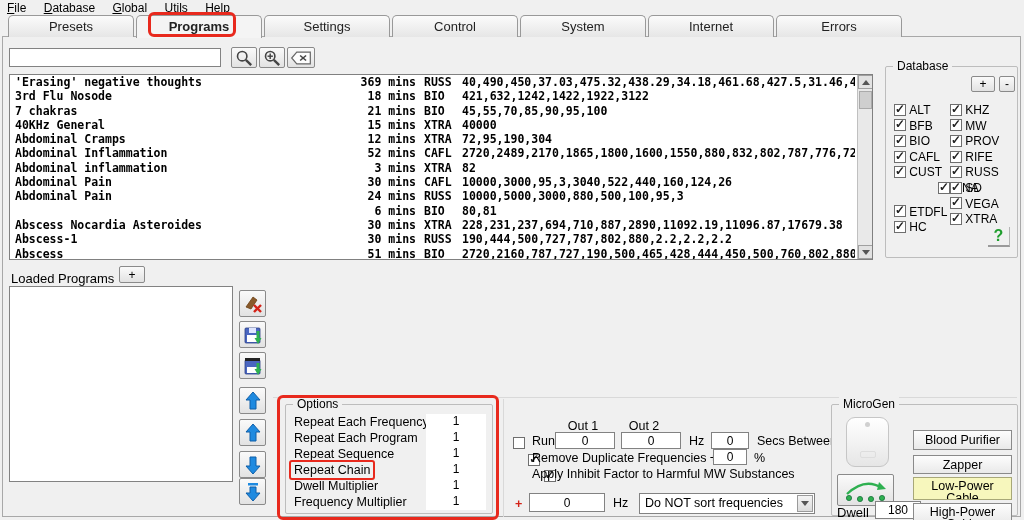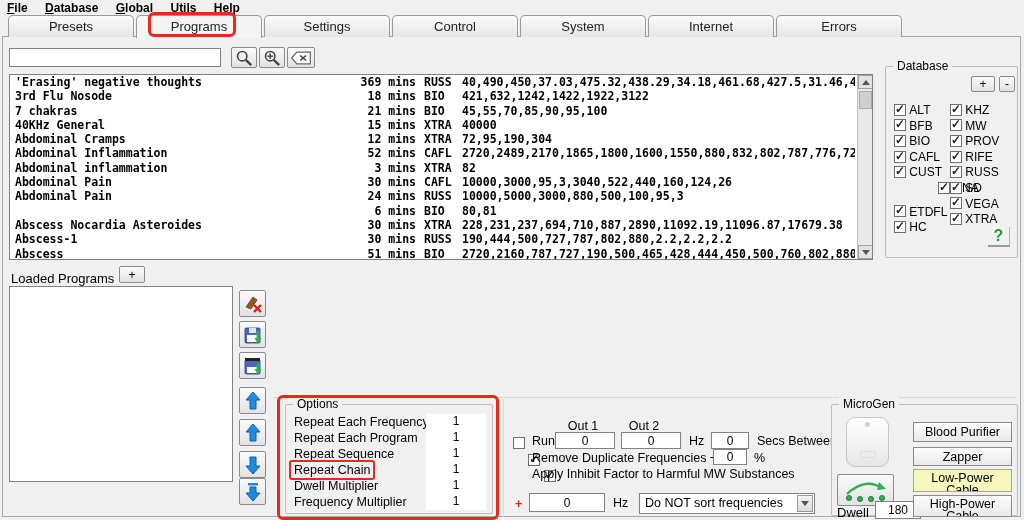--- a/index.html
+++ b/index.html
@@ -1,27 +1,27 @@
 <!DOCTYPE html>
 <html><head>
 <meta charset="utf-8">
 <style>
   * { margin:0; padding:0; box-sizing:border-box; }
   html,body { width:1024px; height:520px; overflow:hidden; background:#f0f0f0;
     font-family:"Liberation Sans", sans-serif; font-size:12px; color:#000; }
   .abs { position:absolute; }
   
   #menubar { position:absolute; left:0; top:0; width:1024px; height:17px; background:#f0f0f0; }
-  .menu-item { display:inline-block; padding:1px 7px 2px 7px; font-weight:bold; font-size:12px; cursor:default; }
+  .menu-item { display:inline-block; padding:1px 7px 2px 7px; font-weight:normal; font-size:12px; cursor:default; }
   .menu-item::first-letter { text-decoration:underline; }
   
   .tab { position:absolute; top:15px; height:22px; width:126px; text-align:center;
     line-height:21px; font-size:13px; color:#222; background:linear-gradient(#fbfbfb,#e6e6e6);
     border:1px solid #999; border-bottom:none; border-radius:5px 5px 0 0; z-index:1; }
-  .tab.active { background:#f4f4f4; font-weight:normal; height:23px; z-index:3; }
+  .tab.active { background:#f4f4f4; font-weight:bold; height:23px; z-index:3; }
   .annot { position:absolute; border:3px solid #e8291d; border-radius:6px; z-index:9; pointer-events:none; }
   
   #content { position:absolute; left:2px; top:36px; width:1019px; height:481px;
     background:#f0f0f0; border:1px solid #a8a8a8; }
   .input { background:#fff; border:1px solid #828282; font-size:12px; font-family:"Liberation Sans",sans-serif; }
   .btn { background:linear-gradient(#fafafa,#e2e2e2); border:1px solid #8a8a8a; border-radius:2px;
     display:flex; align-items:center; justify-content:center; cursor:default; }
   .groupbox { position:absolute; border:1px solid #bdbdbd; border-radius:2px; }
   .legend { position:absolute; top:-8px; left:7px; background:#f0f0f0; padding:0 4px; font-size:12px; }
   
@@ -50,21 +50,21 @@
   
   .opt-row { position:absolute; left:8px; height:16px; font-size:12.5px; }
   .opt-val { position:absolute; left:140px; width:60px; height:16.3px; background:#fff; text-align:center; font-size:12px; }
   .ctl-label { position:absolute; font-size:12.5px; white-space:nowrap; }
   .combo { position:absolute; background:#fff; border:1px solid #828282; }
   .combo-text { position:absolute; left:5px; top:2px; font-size:12.5px; white-space:nowrap; }
   .combo-btn { position:absolute; right:1px; top:1px; bottom:1px; width:16px;
     background:linear-gradient(#f4f4f4,#dcdcdc); border:1px solid #9a9a9a; display:flex; align-items:center; justify-content:center; }
   .mg-btn { position:absolute; left:910px; width:99px; background:linear-gradient(#fdfdfd,#e9e9e9);
     border:1px solid #8a8a8a; text-align:center; font-size:12.5px; line-height:12px; overflow:hidden;
-    display:flex; align-items:center; justify-content:center; }
+    display:flex; align-items:center; justify-content:center;margin-top:8px; }
   .mg-btn.yellow { background:#f7f7bd; border-color:#a8a878; }
   .divline { position:absolute; background:#d9d9d9; }
 </style>
 </head>
 <body>
 
 <div id="menubar">
   <span class="menu-item">File</span>
   <span class="menu-item">Database</span>
   <span class="menu-item">Global</span>

